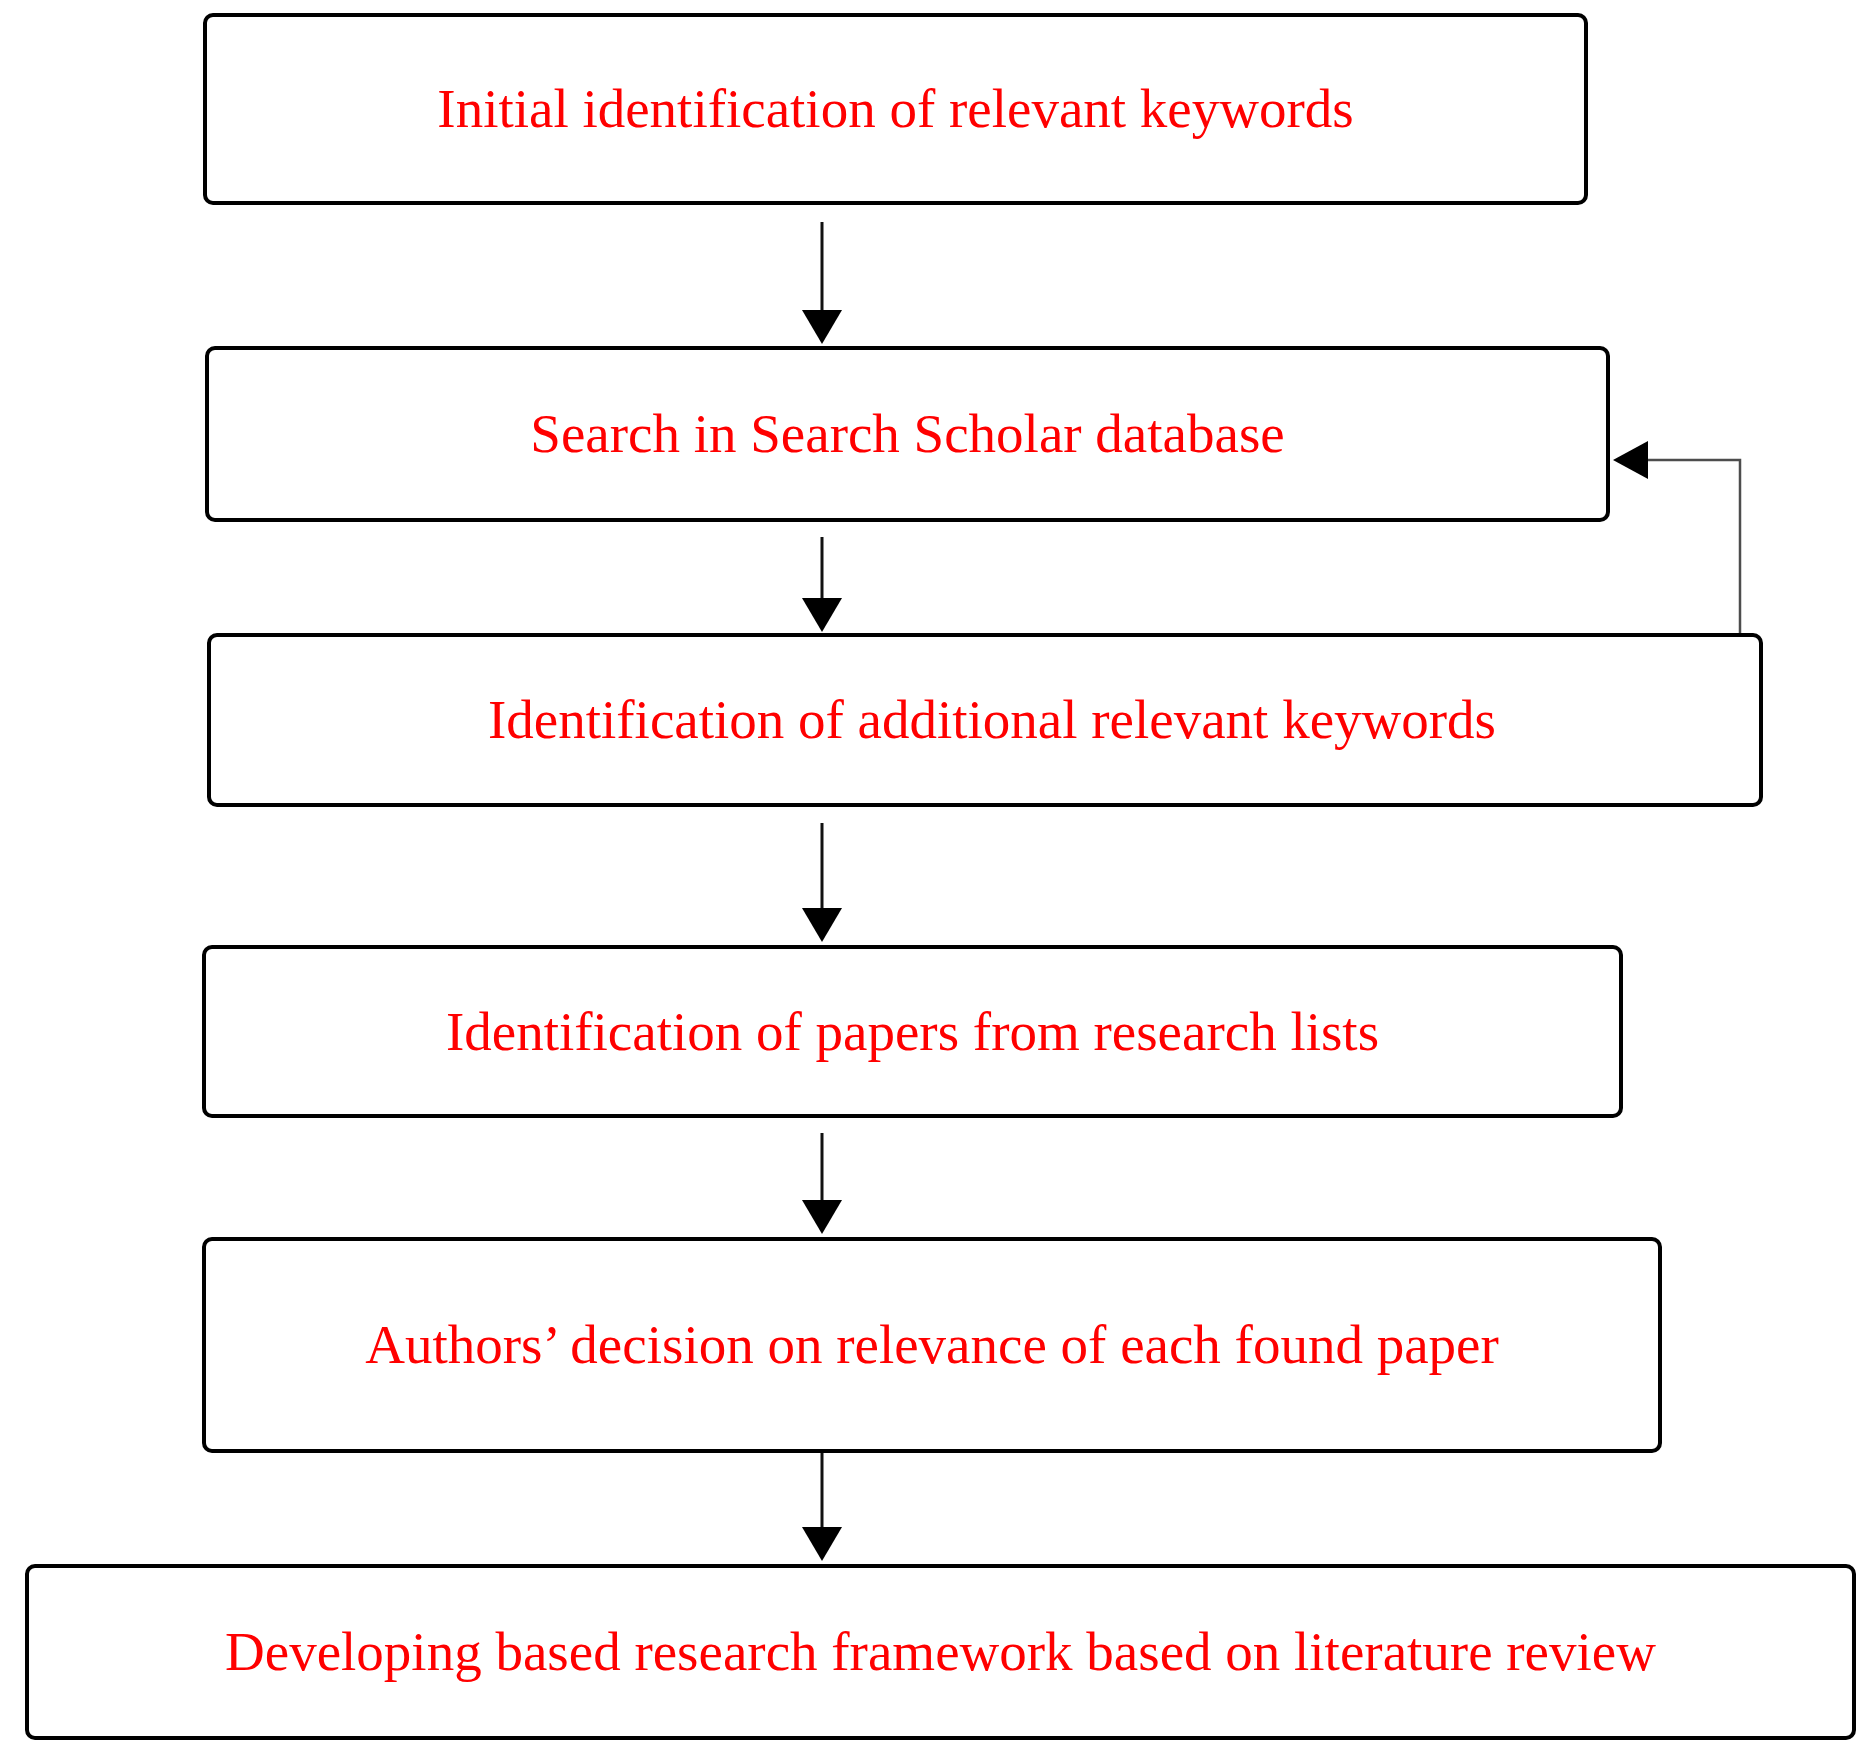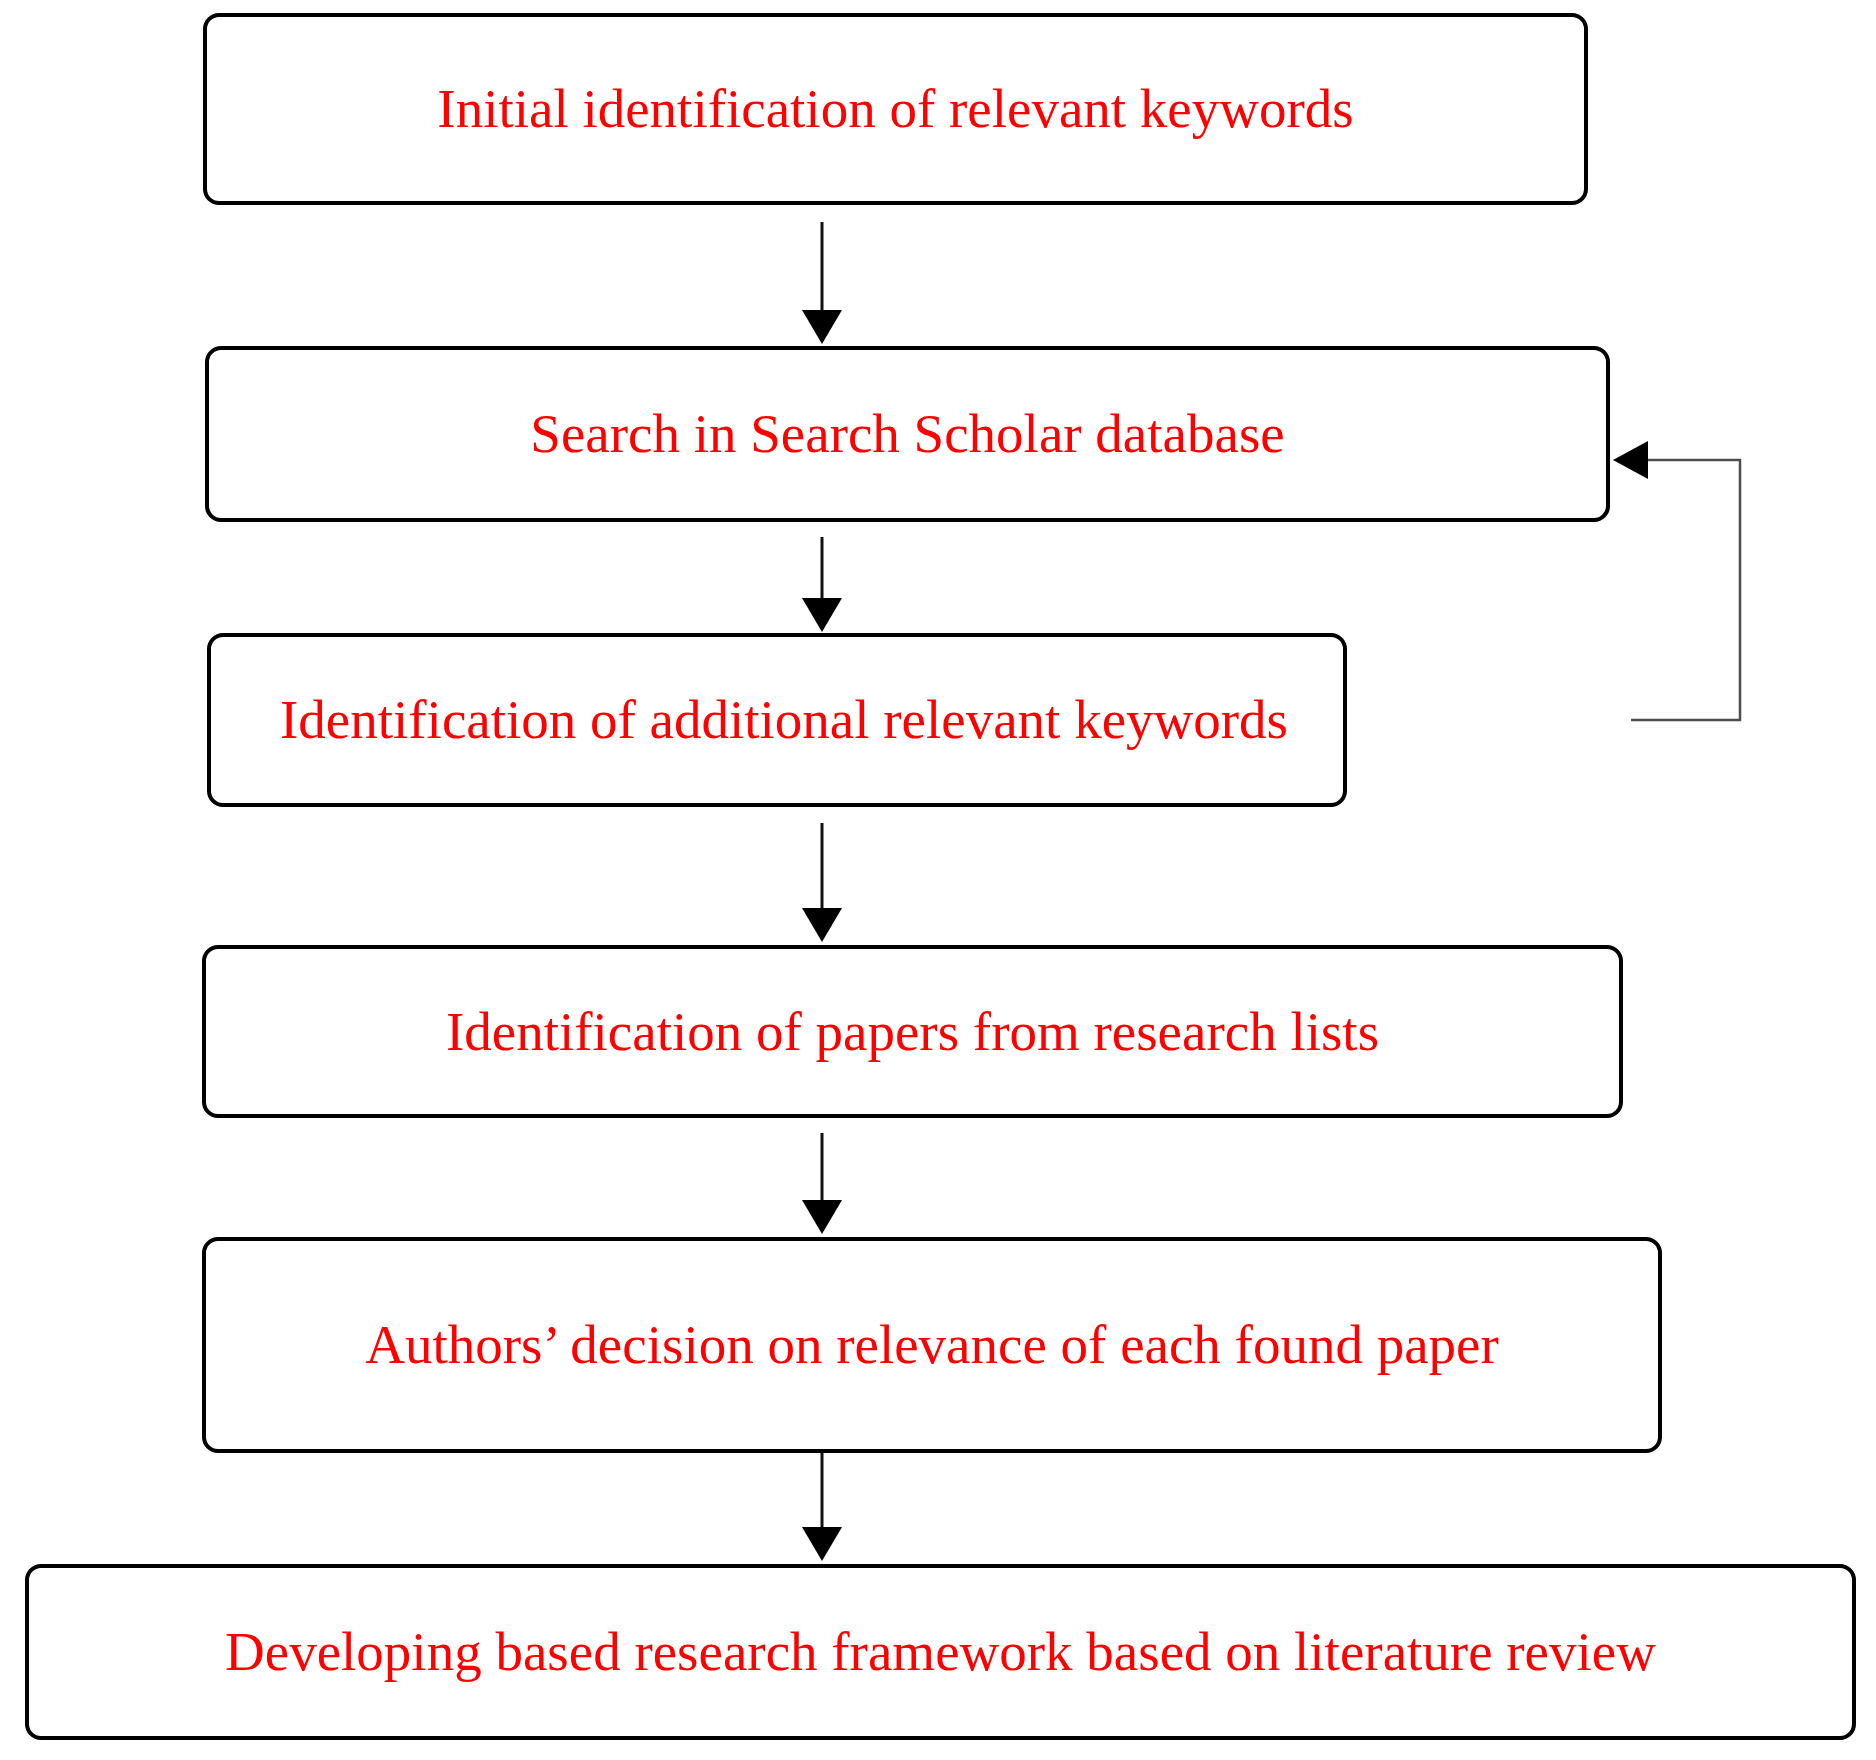--- a/index.html
+++ b/index.html
@@ -21,36 +21,36 @@
     top: 0;
     width: 1876px;
     height: 1760px;
     pointer-events: none;
   }
   .flow-box {
     position: absolute;
     box-sizing: border-box;
     background: #ffffff;
     border: 4px solid #000000;
-    border-radius: 16px;
+    border-radius: 10px;
     display: flex;
     align-items: center;
     justify-content: center;
     text-align: center;
     padding: 0 30px;
   }
   .flow-box .label {
     color: #ff0000;
     font-size: 55px;
     line-height: 1.15;
     white-space: nowrap;
   }
   .box1 { left: 203px; top: 13px;   width: 1385px; height: 192px; }
   .box2 { left: 205px; top: 346px;  width: 1405px; height: 176px; }
-  .box3 { left: 207px; top: 633px;  width: 1140px; height: 174px; padding-left: 44px; }
+  .box3 { left: 207px; top: 633px;  width: 1556px; height: 174px; padding-left: 44px; }
   .box4 { left: 202px; top: 945px;  width: 1421px; height: 173px; }
   .box5 { left: 202px; top: 1237px; width: 1460px; height: 216px; }
   .box6 { left: 25px;  top: 1564px; width: 1831px; height: 176px; }
 </style>
 </head>
 <body>
 
 <div class="canvas">
 
   <svg class="connectors" viewBox="0 0 1876 1760" xmlns="http://www.w3.org/2000/svg">

